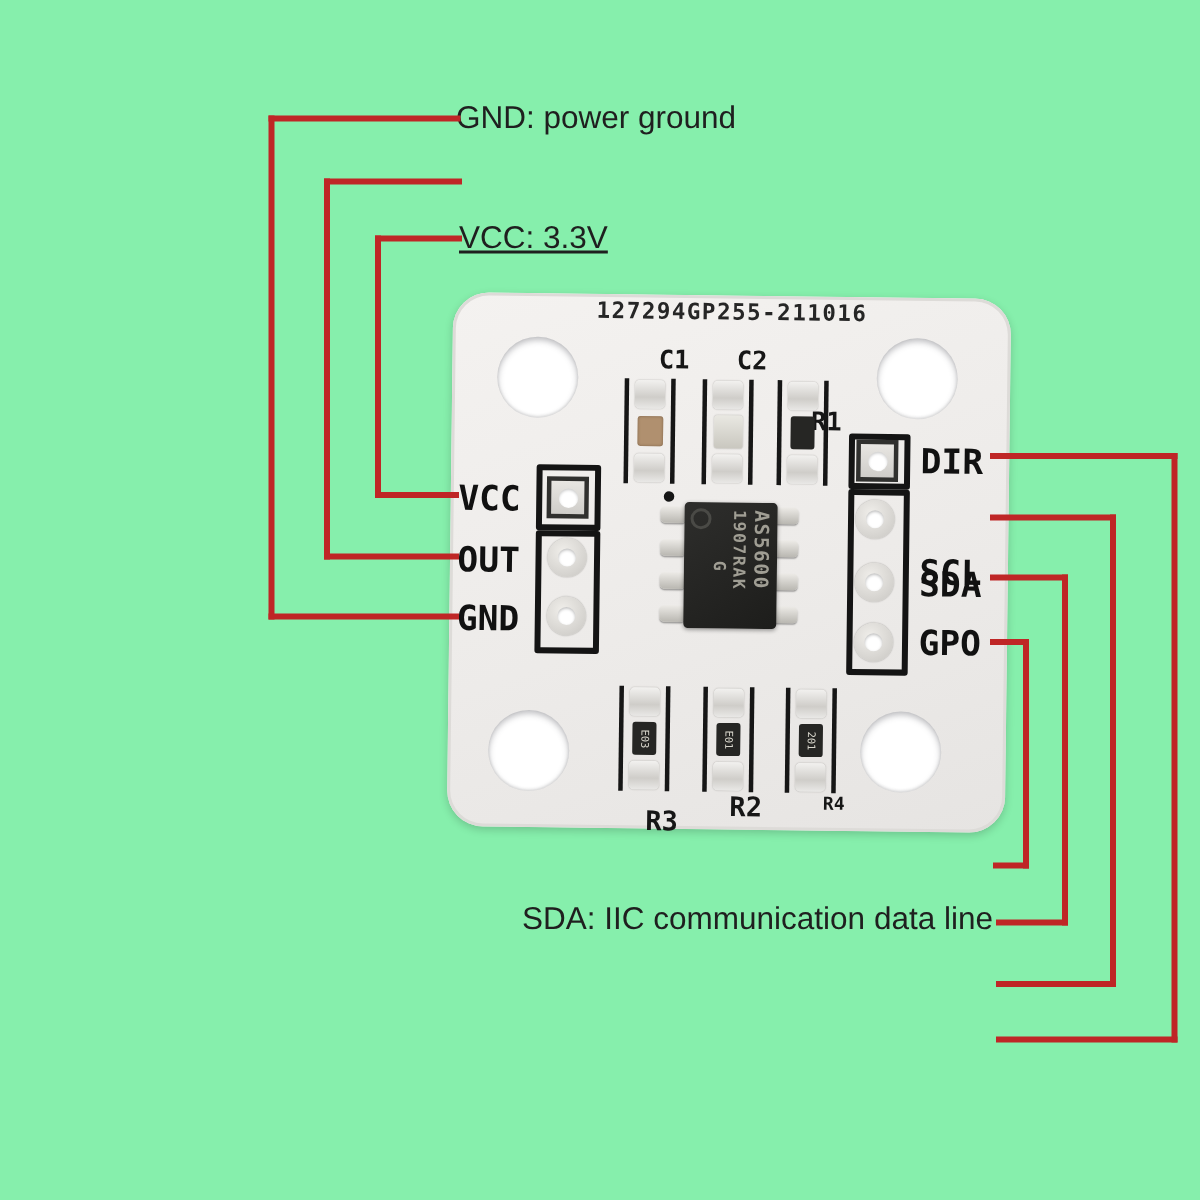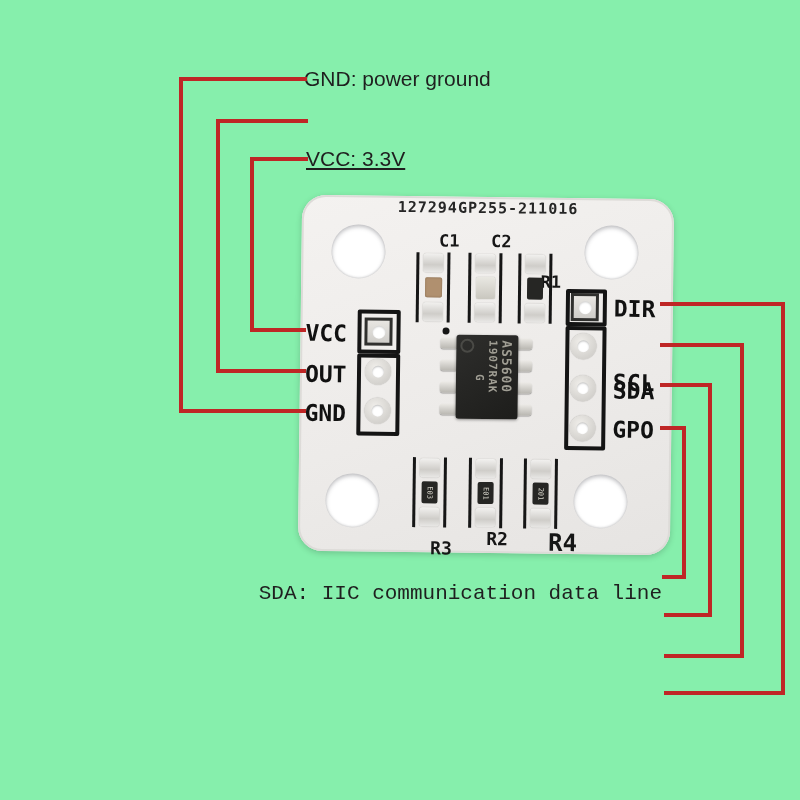--- a/index.html
+++ b/index.html
@@ -54,21 +54,21 @@
   .bdot{position:absolute;left:142px;top:131px;width:7px;height:7px;border-radius:50%;background:#161616;}
 </style>
 </head>
 <body>
 
 <div id="stage">
 
   <div class="ann" style="left:304px;top:67px;">GND: power ground</div>
   <div class="ann" style="left:306px;top:147px;text-decoration:underline;">VCC: 3.3V</div>
 
-  <div class="ann right" style="left:0px;top:582px;width:662px;font-family:Liberation Mono, monospace;">SDA: IIC communication data line</div>
+  <div class="ann right" style="left:0px;top:601px;width:662px;">SDA: IIC communication data line</div>
 
   <div class="rl h" style="left:179px;top:77px;width:128px;"></div>
   <div class="rl v" style="left:179px;top:77px;height:336px;"></div>
   <div class="rl h" style="left:179px;top:409px;width:127px;"></div>
 
   <div class="rl h" style="left:216px;top:119px;width:92px;"></div>
   <div class="rl v" style="left:216px;top:119px;height:254px;"></div>
   <div class="rl h" style="left:216px;top:369px;width:90px;"></div>
 
   <div class="rl h" style="left:250px;top:157px;width:58px;"></div>
@@ -137,21 +137,21 @@
     <div class="comp" style="left:225px;top:261px;">
       <div class="pad"></div>
       <div class="body-r">
           <span class="rcode">201</span>
         </div>
       <div class="pad"></div>
     </div>
 
     <div class="ref" style="left:110px;top:331px;font-size:18px;margin-top:10px;">R3</div>
     <div class="ref" style="left:166px;top:331px;font-size:18px;">R2</div>
-    <div class="ref" style="left:235px;top:331px;font-size:24px;">R4</div>
+    <div class="ref" style="left:221px;top:331px;font-size:12px;">R4</div>
 
     <div class="skbox" style="left:57px;top:114px;width:43px;height:44px;"></div>
     <div class="skbox" style="left:57px;top:158px;width:43px;height:82px;"></div>
     <div class="sqpad" style="left:64px;top:122px;">
         <div class="hole2"></div>
       </div>
     <div class="cpad" style="left:65px;top:163px;">
         <div class="hole2"></div>
       </div>
     <div class="cpad" style="left:65px;top:202px;">

